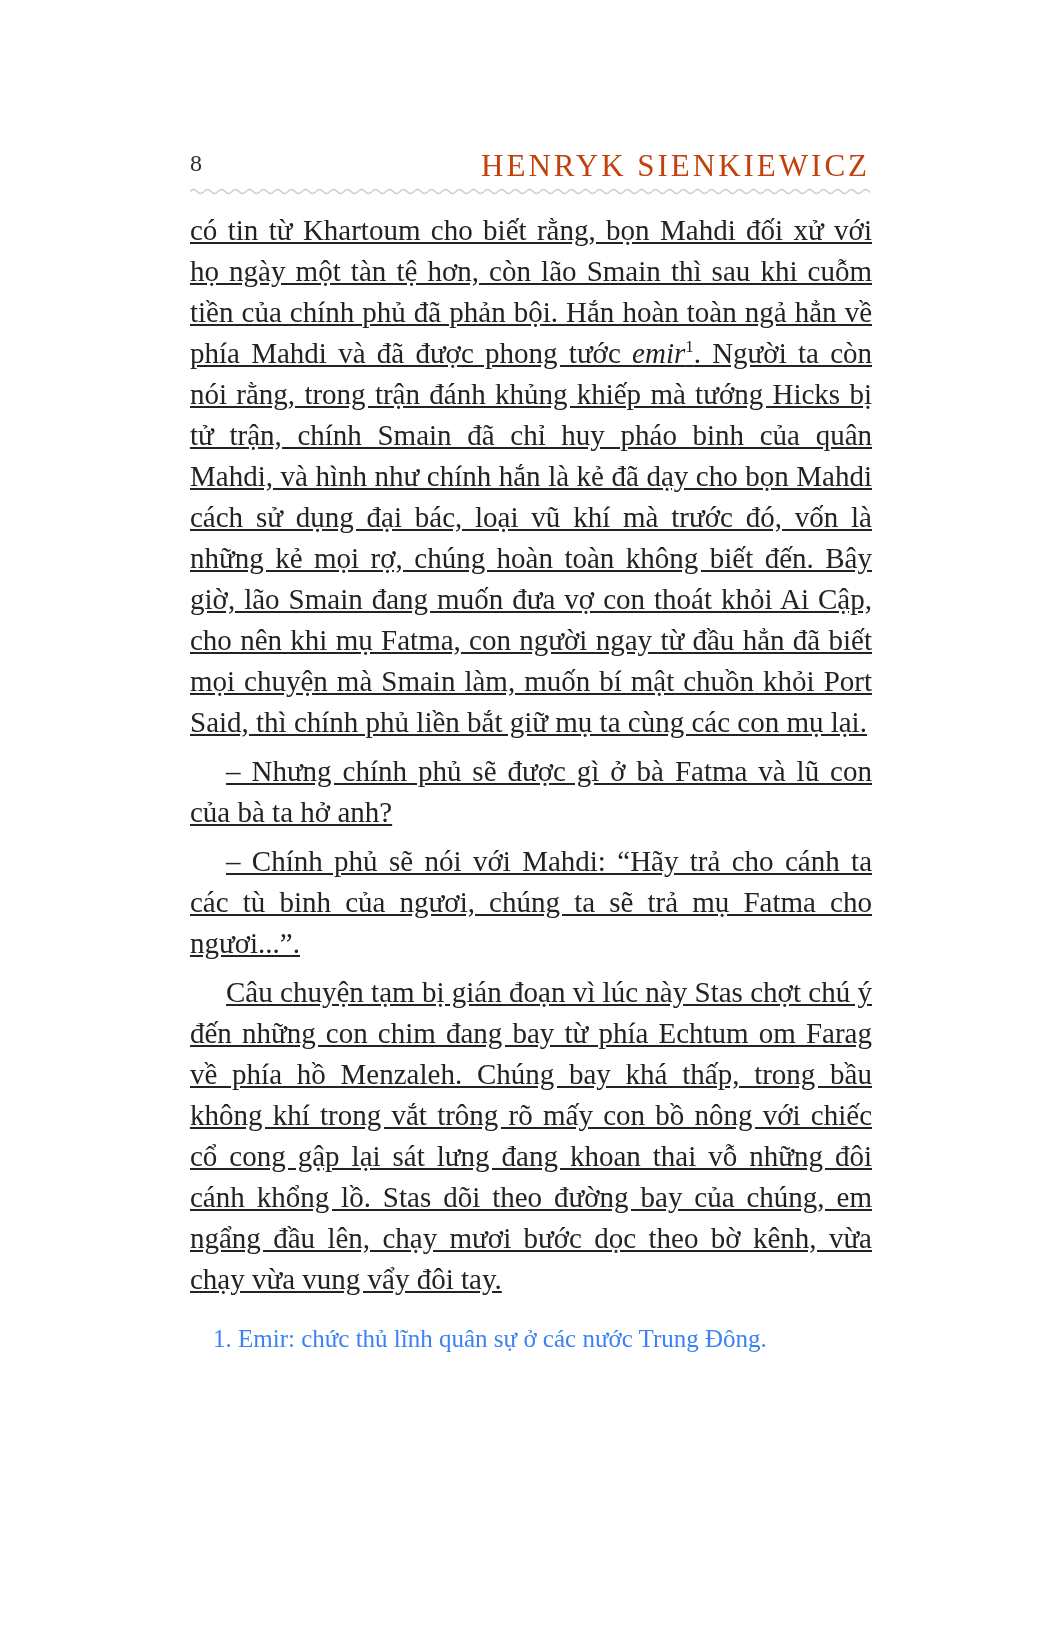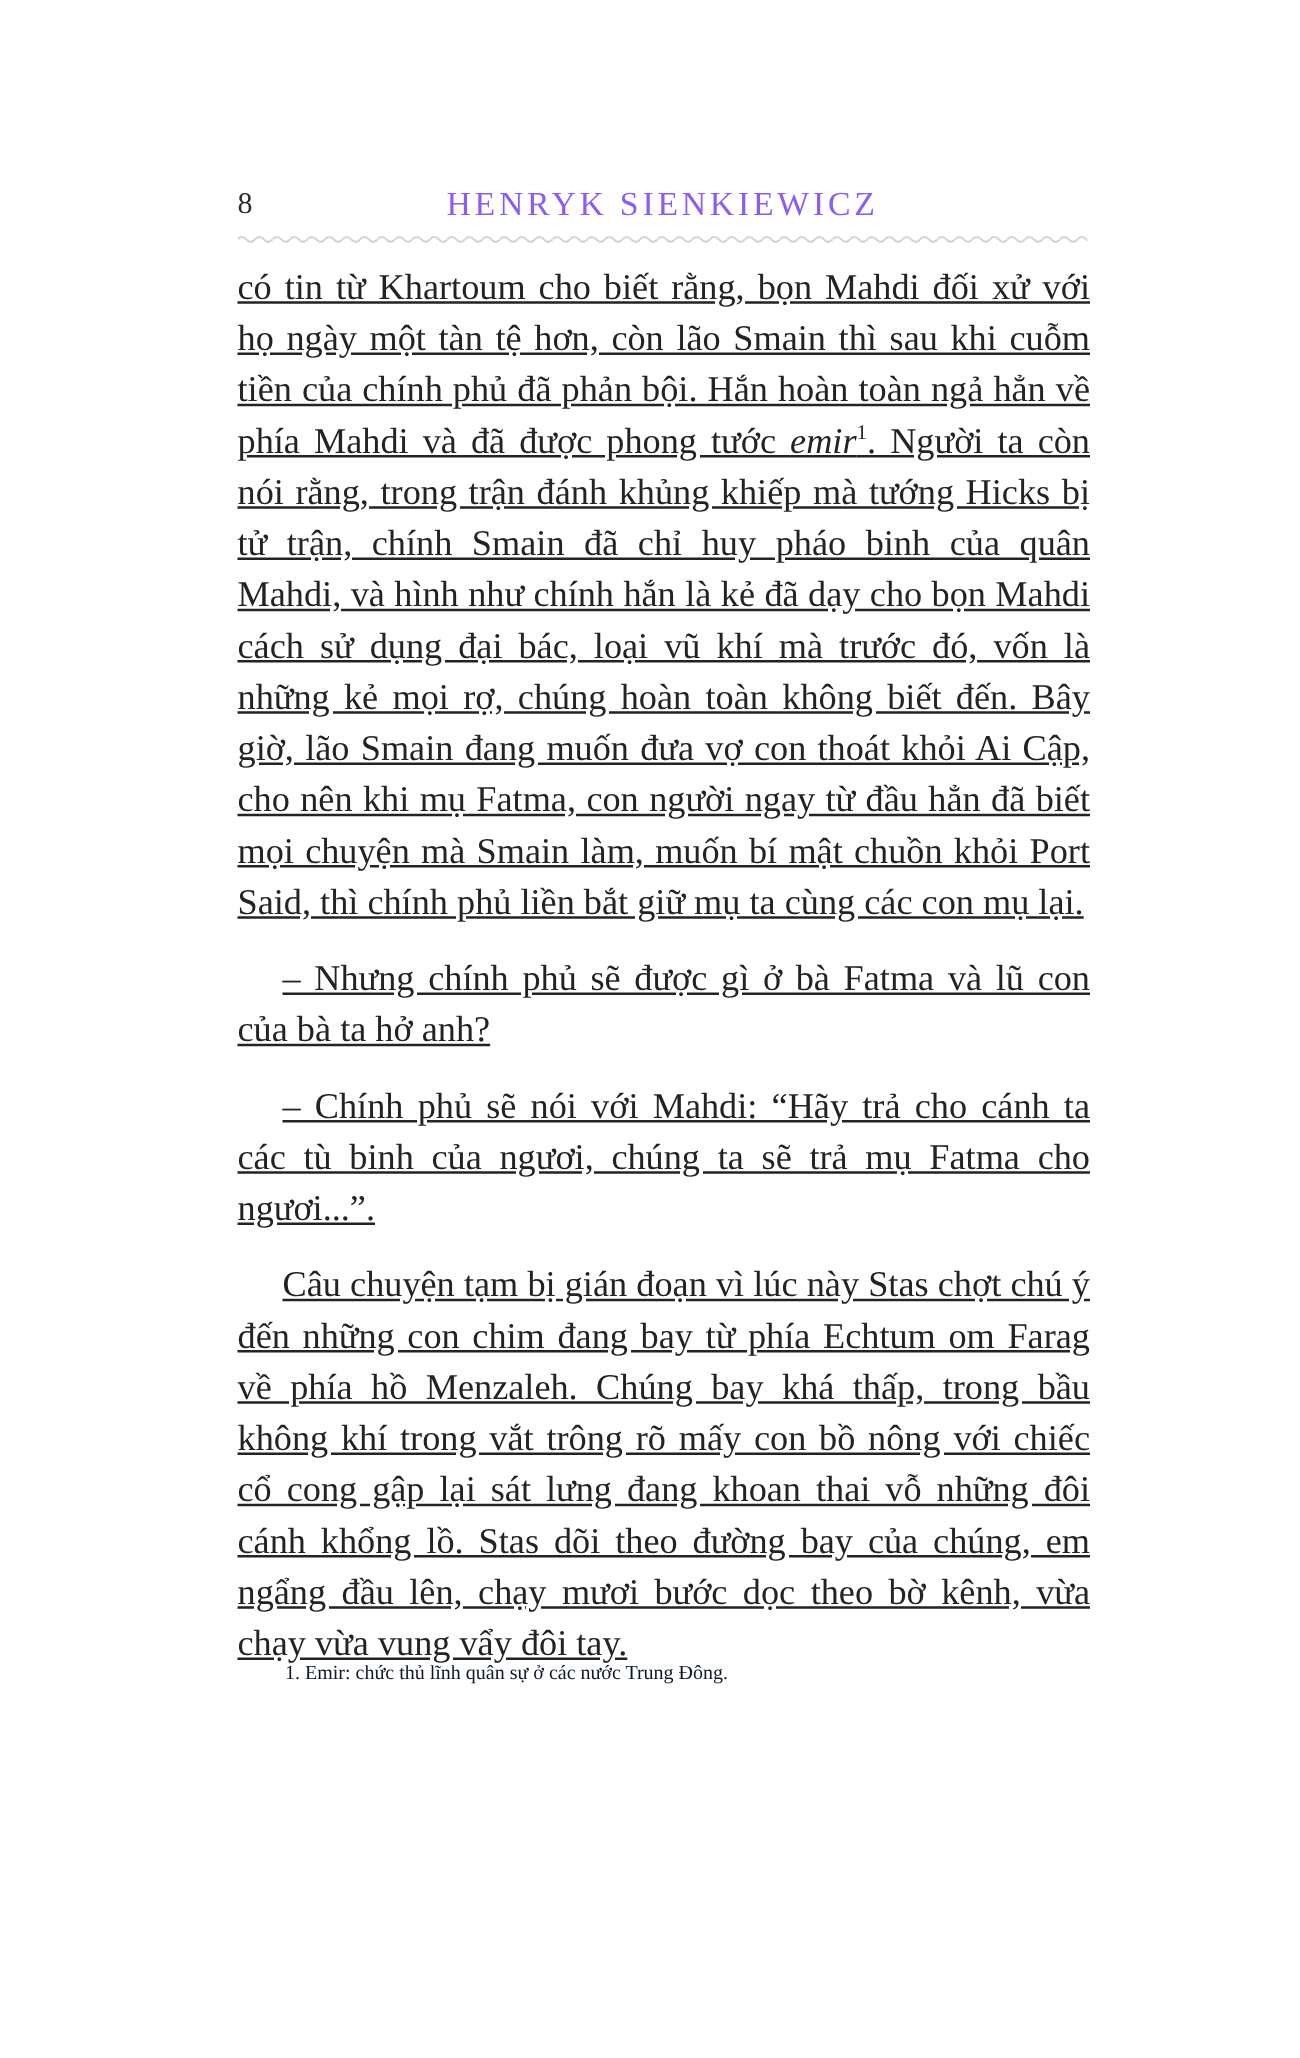--- a/index.html
+++ b/index.html
@@ -22,60 +22,60 @@
   }
   .page-number {
     position: absolute;
     left: 0;
     top: 2px;
     font-size: 24px;
     color: #2e2e2e;
   }
   .header-title {
     width: 100%;
-    text-align: center;
-    font-size: 27px;
+    text-align: right;
+    font-size: 31px;
     letter-spacing: 3px;
-    color: #8b5cf6;
+    color: #c2410c;
   }
   .header-wave {
     position: absolute;
     top: 186px;
     left: 190px;
     width: 680px;
     height: 10px;
   }
   .body-text {
     position: absolute;
     top: 210px;
     left: 190px;
     width: 682px;
     font-size: 29px;
     line-height: 41px;
     text-align: justify;
     text-decoration: underline;
   }
   .body-text p { margin: 0; }
-  .body-text p + p { margin-top: 20px; }
+  .body-text p + p { margin-top: 8px; }
   .indent { text-indent: 36px; }
   .em { font-style: italic; }
   sup.fn-ref {
     font-size: 0.58em;
     line-height: 0;
     vertical-align: super;
   }
   .footnote {
     position: absolute;
     top: 1322px;
-    left: 194px;
+    left: 179px;
     width: 682px;
-    font-size: 16px;
+    font-size: 25px;
     line-height: 34px;
     text-indent: 34px;
-    color: #0f172a;
+    color: #3b82f6;
   }
 </style>
 </head>
 <body>
 
 <div class="page">
 
   <div class="header">
     <span class="page-number">8</span>
     <div class="header-title">HENRYK SIENKIEWICZ</div>

